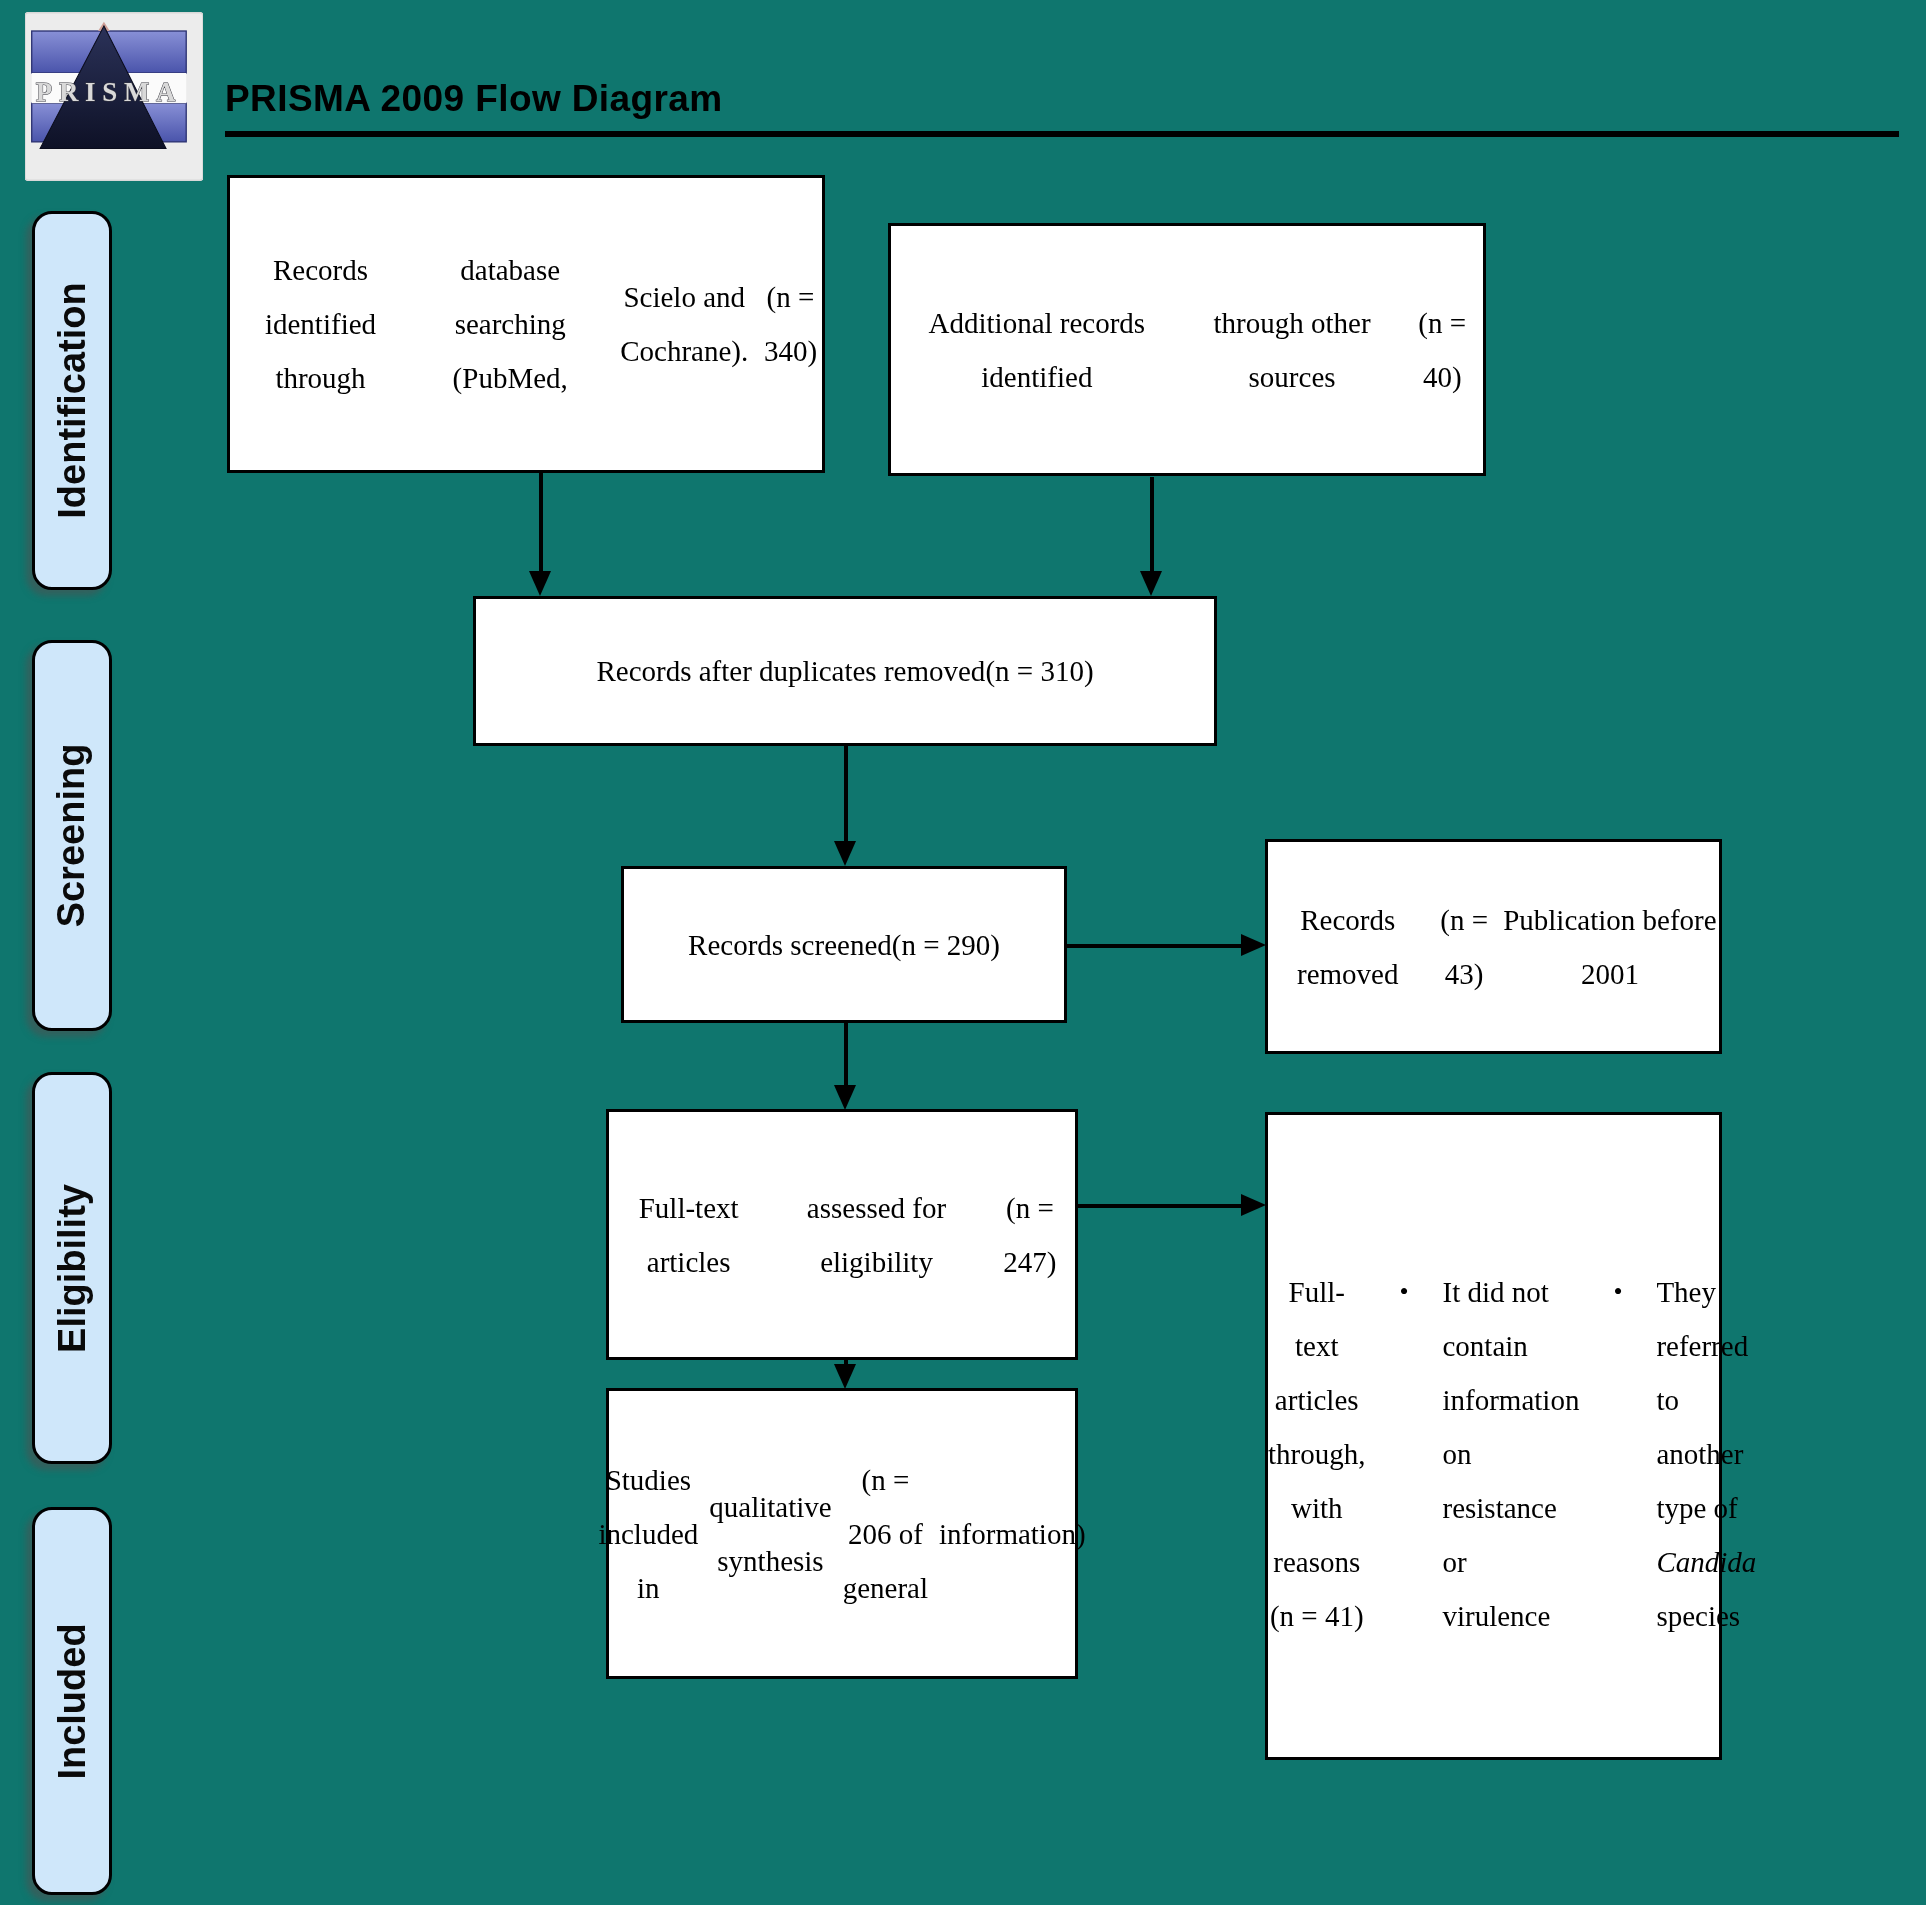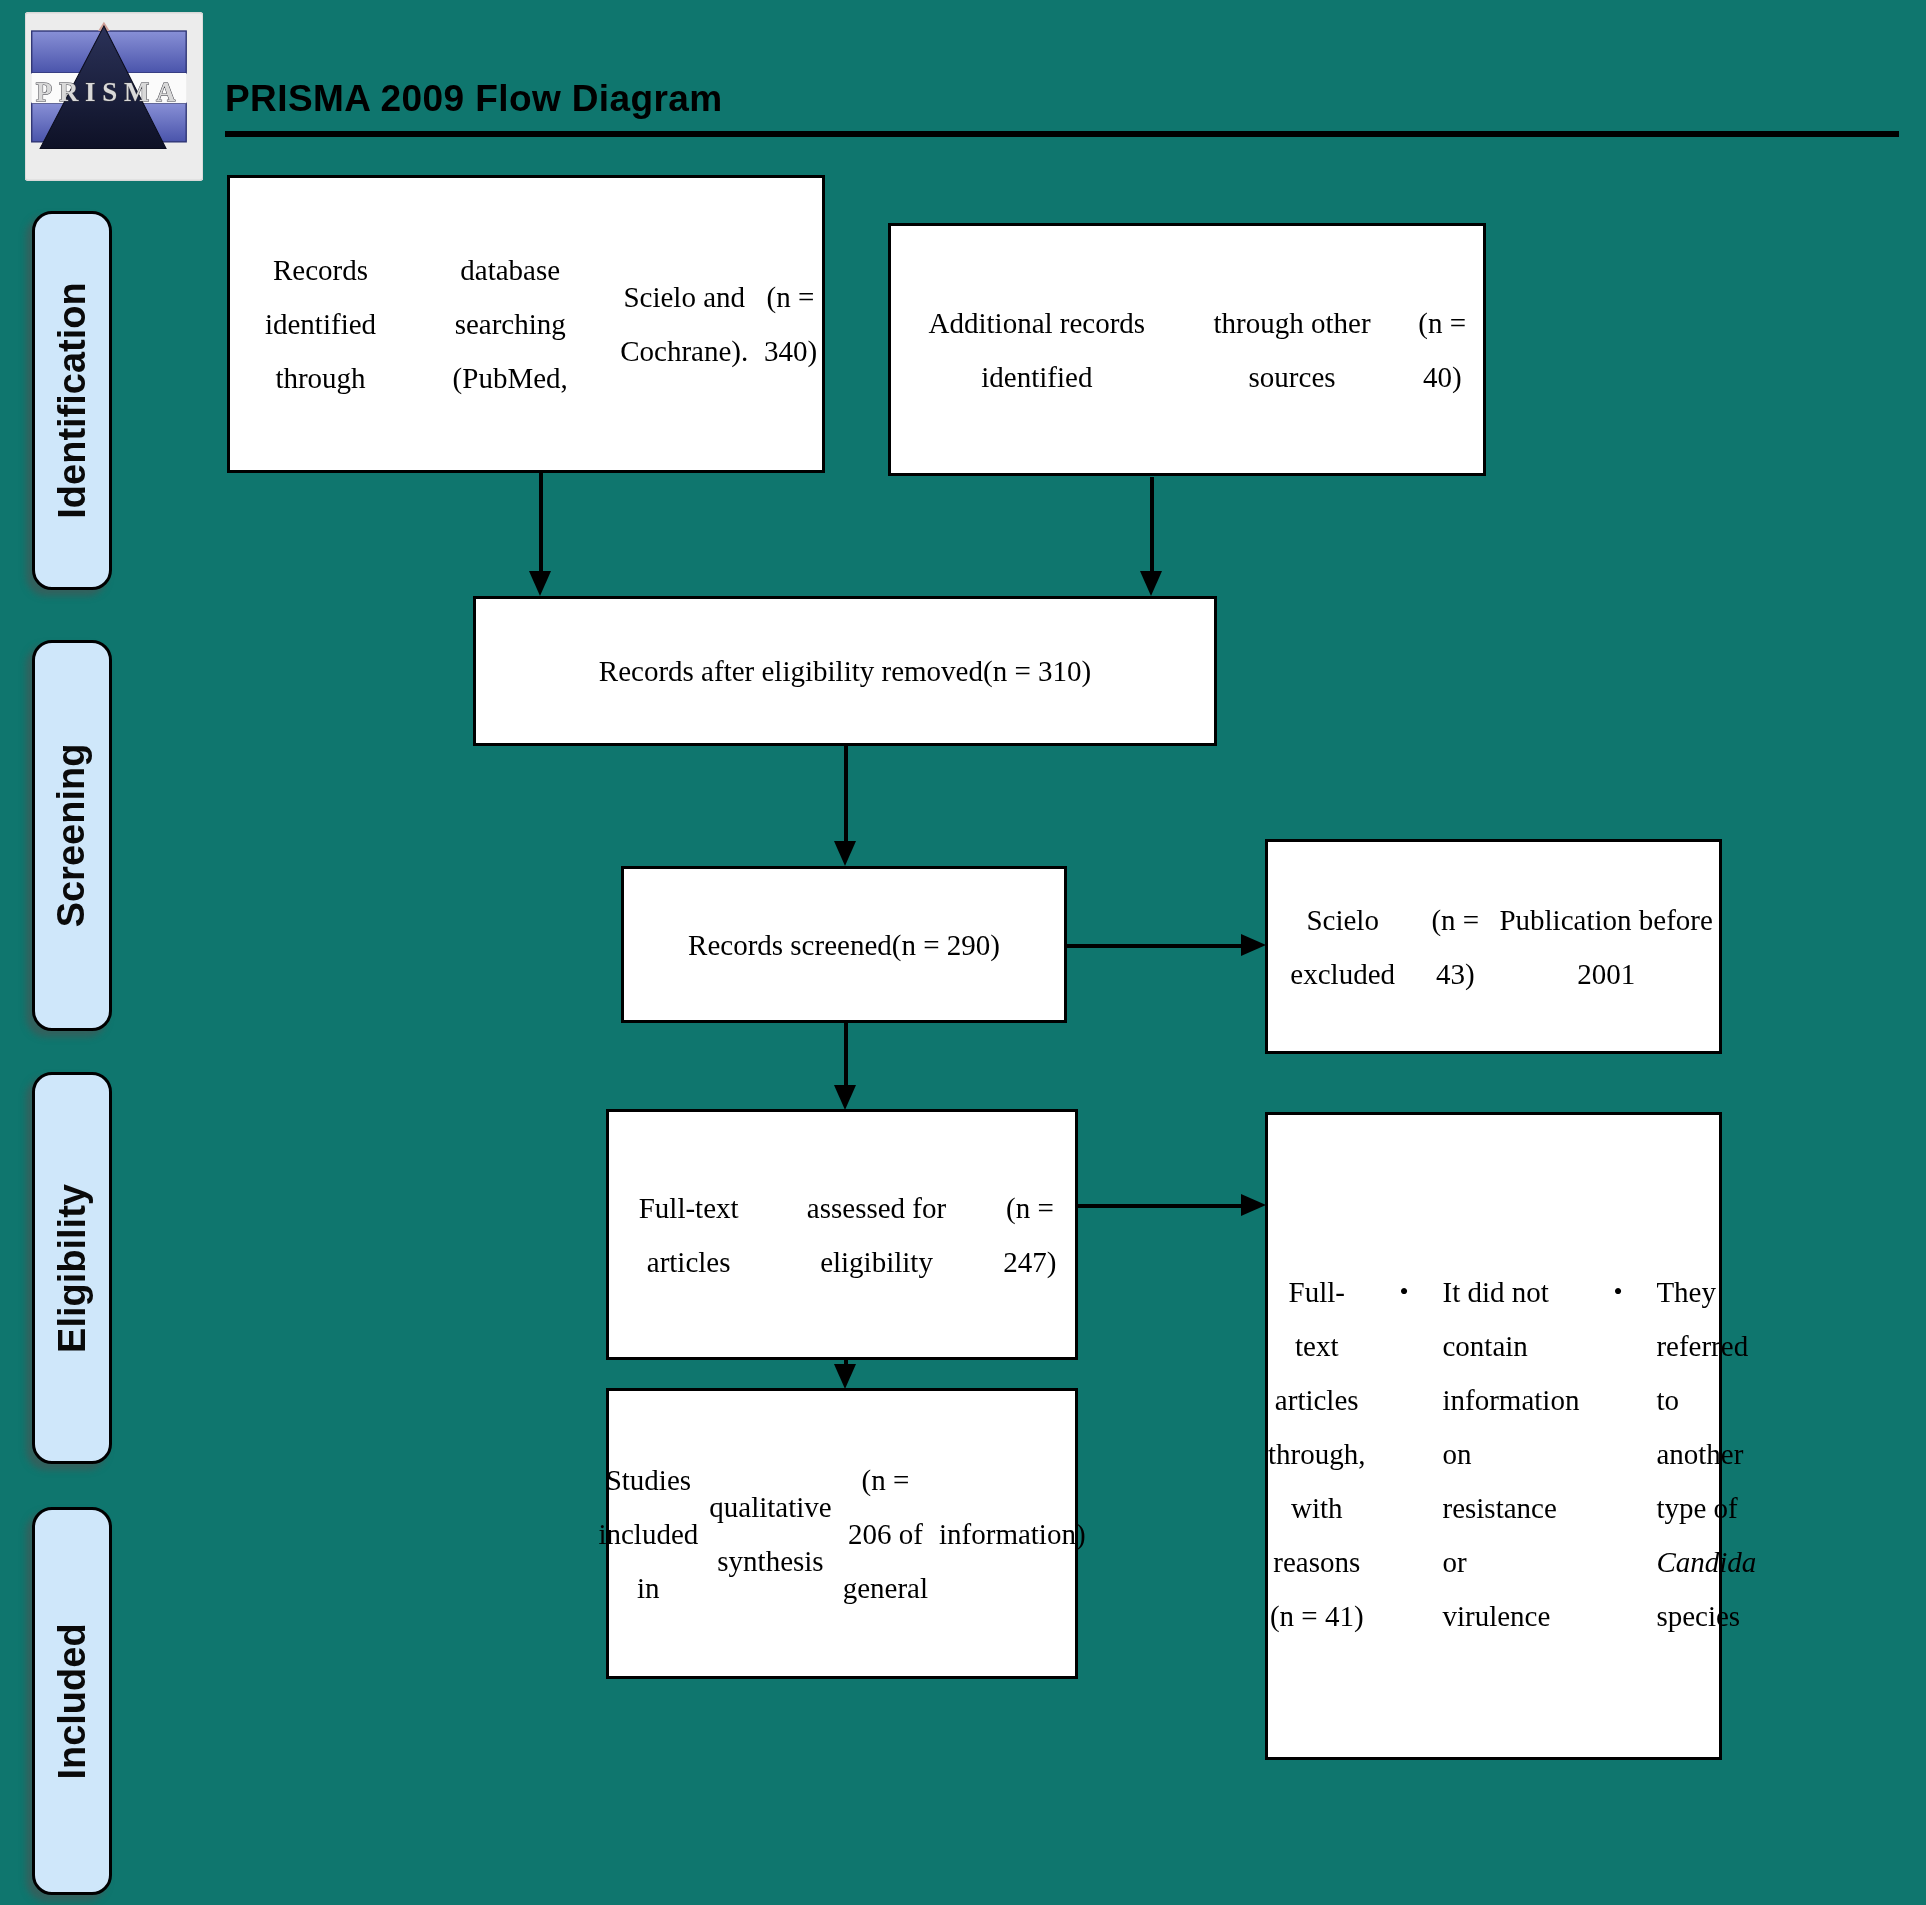--- a/index.html
+++ b/index.html
@@ -146,31 +146,31 @@
     <div class="line">(n = 340)</div>
   </div>
 
   <div class="fbox b2">
     <div class="line">Additional records identified</div>
     <div class="line">through other sources</div>
     <div class="line">(n = 40)</div>
   </div>
 
   <div class="fbox b3">
-    <div class="line">Records after eligibility removed</div>
+    <div class="line">Records after duplicates removed</div>
     <div class="line">(n = 310)</div>
   </div>
 
   <div class="fbox b4">
     <div class="line">Records screened</div>
     <div class="line">(n = 290)</div>
   </div>
 
   <div class="fbox b5">
-    <div class="line">Scielo excluded</div>
+    <div class="line">Records removed</div>
     <div class="line">(n = 43)</div>
     <div class="line">Publication before 2001</div>
   </div>
 
   <div class="fbox b6">
     <div class="line">Full-text articles</div>
     <div class="line">assessed for eligibility</div>
     <div class="line">(n = 247)</div>
   </div>
 

